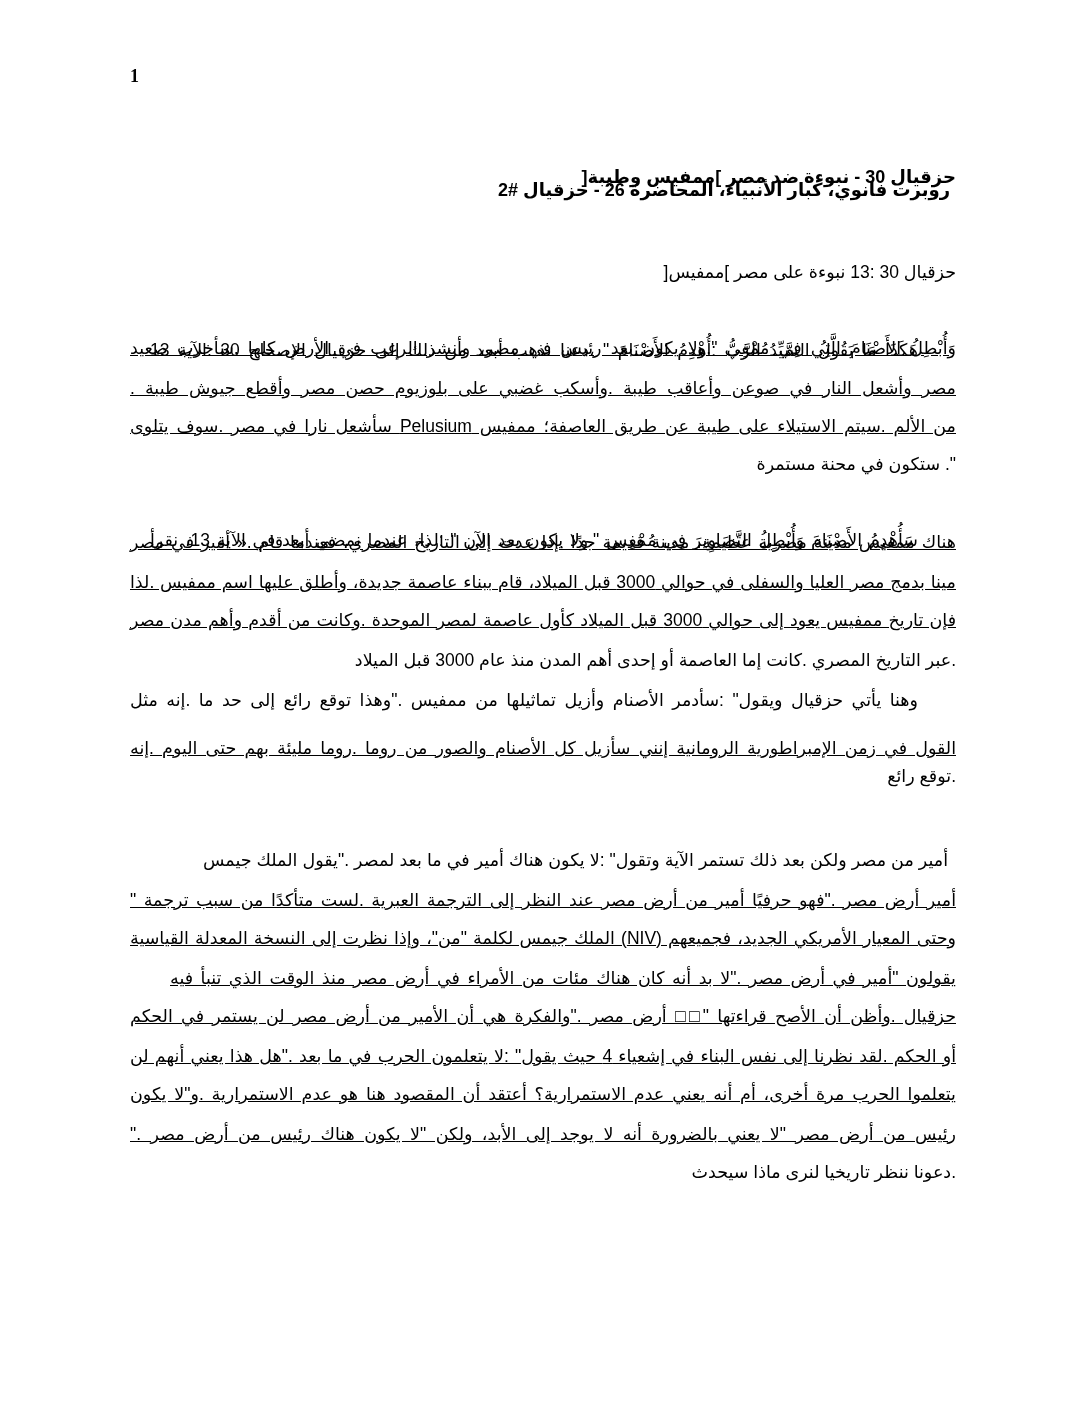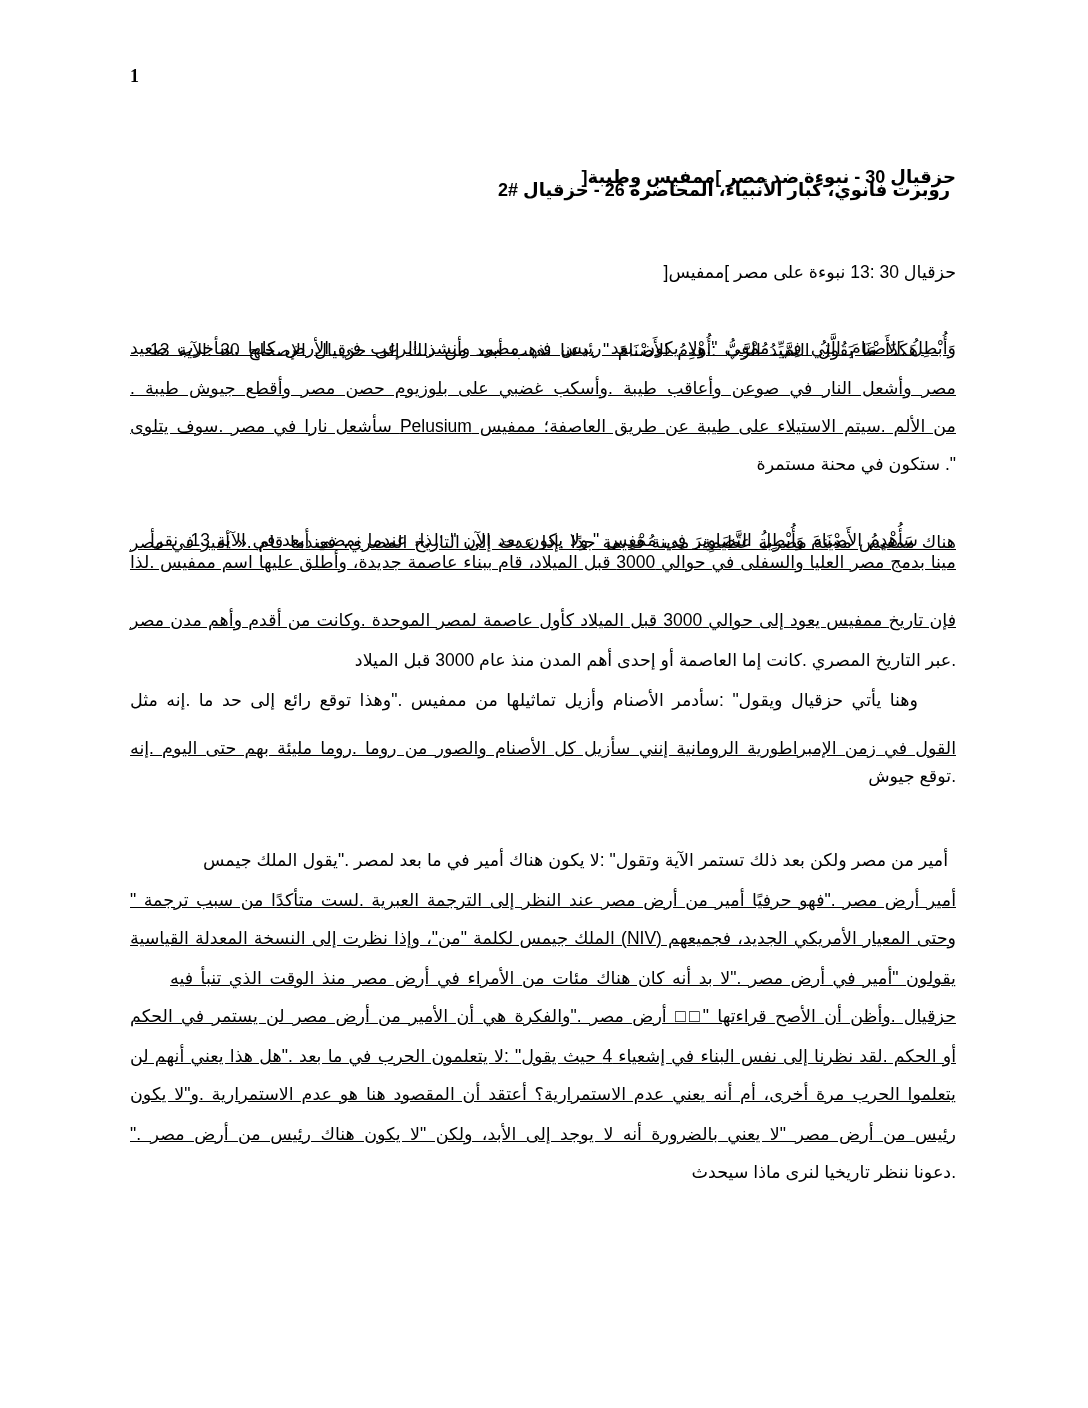--- a/index.html
+++ b/index.html
@@ -27,27 +27,27 @@
 
   <div class="line lastline" style="top:262px">حزقيال 30 :13 نبوءة على مصر ]ممفيس[</div>
   <div class="line ind" style="top:300px; left:150px; text-align:justify; text-align-last:justify;margin-top:40px;">هَكَذَا مَا يَقُولُ السَّيِّدُ الرَّبُّ :أُهْدِمُ الأَصْنَامَ " ،دعنا نذهب أبعد من ذلك إلى حزقيال الإصحاح 30 .الآية 13</div>
   <div class="line full" style="top:338px">وَأُبْطِلُ الأَصْنَامَ الَّتِي فِي مُمْفِي ".ولا يكون بعد رئيس في مصر، وأنشر الرعب في الأرض كلها .سأخرب صعيد</div>
   <div class="line full" style="top:378px">مصر وأشعل النار في صوعن وأعاقب طيبة .وأسكب غضبي على بلوزيوم حصن مصر وأقطع جيوش طيبة .</div>
   <div class="line full" style="top:416px">من الألم .سيتم الاستيلاء على طيبة عن طريق العاصفة؛ ممفيس  Pelusium سأشعل نارا في مصر .سوف يتلوى</div>
   <div class="line lastline" style="top:454px">". ستكون في محنة مستمرة</div>
 
   <div class="line ind" style="top:494px; left:150px; text-align:justify; text-align-last:justify;margin-top:36px;">سَأُهْدِمُ الأَصْنَامَ وَأُبْطِلُ التَّصَاوِيرَ فِي مُمْفِس ".ولا يكون بعد الآن  " :لذا، عندما نمضي أبعد في الآية 13، نقرأ</div>
   <div class="line full" style="top:532px">هناك ممفيس مدينة مصرية عظيمة، مدينة قديمة جدًا .إذا عدت إلى التاريخ المصري، فعندما قام .« أمير في مصر</div>
-  <div class="line full" style="top:552px">مينا بدمج مصر العليا والسفلى في حوالي 3000 قبل الميلاد، قام ببناء عاصمة جديدة، وأطلق عليها اسم ممفيس .لذا</div>
+  <div class="line full" style="top:572px">مينا بدمج مصر العليا والسفلى في حوالي 3000 قبل الميلاد، قام ببناء عاصمة جديدة، وأطلق عليها اسم ممفيس .لذا</div>
   <div class="line full" style="top:610px">فإن تاريخ ممفيس يعود إلى حوالي 3000 قبل الميلاد كأول عاصمة لمصر الموحدة .وكانت من أقدم وأهم مدن مصر</div>
   <div class="line lastline" style="top:650px">.عبر التاريخ المصري .كانت إما العاصمة أو إحدى أهم المدن منذ عام 3000 قبل الميلاد</div>
 
   <div class="line ind" style="top:690px; left:130px; text-align:justify; text-align-last:justify;">وهنا يأتي حزقيال ويقول" :سأدمر الأصنام وأزيل تماثيلها من ممفيس ."وهذا توقع رائع إلى حد ما .إنه مثل</div>
   <div class="line full" style="top:738px">القول في زمن الإمبراطورية الرومانية إنني سأزيل كل الأصنام والصور من روما .روما مليئة بهم حتى اليوم .إنه</div>
-  <div class="line lastline" style="top:766px">.توقع جيوش</div>
+  <div class="line lastline" style="top:766px">.توقع رائع</div>
 
   <div class="line" style="top:850px; right:140px; left:160px; text-align:justify; text-align-last:justify;margin-left:43px;">أمير من مصر    ولكن بعد ذلك تستمر الآية وتقول" :لا يكون هناك أمير في ما بعد لمصر ."يقول الملك جيمس</div>
   <div class="line full" style="top:890px">أمير أرض مصر ."فهو حرفيًا أمير من أرض مصر عند النظر إلى الترجمة العبرية .لست متأكدًا من سبب ترجمة "</div>
   <div class="line full" style="top:928px">وحتى المعيار الأمريكي الجديد، فجميعهم  (NIV) الملك جيمس لكلمة "من"، وإذا نظرت إلى النسخة المعدلة القياسية</div>
   <div class="line full" style="top:968px; left:170px;">يقولون "أمير في أرض مصر ."لا بد أنه كان هناك مئات من الأمراء في أرض مصر منذ الوقت الذي تنبأ فيه</div>
   <div class="line full" style="top:1006px">حزقيال .وأظن أن الأصح قراءتها  "□□ أرض مصر ."والفكرة هي أن الأمير من أرض مصر لن يستمر في الحكم</div>
   <div class="line full" style="top:1046px">أو الحكم .لقد نظرنا إلى نفس البناء في إشعياء 4 حيث يقول" :لا يتعلمون الحرب في ما بعد ."هل هذا يعني أنهم لن</div>
   <div class="line full" style="top:1084px">يتعلموا الحرب مرة أخرى، أم أنه يعني عدم الاستمرارية؟ أعتقد أن المقصود هنا هو عدم الاستمرارية .و"لا يكون</div>
   <div class="line full" style="top:1124px">رئيس من أرض مصر "لا يعني بالضرورة أنه لا يوجد إلى الأبد، ولكن "لا يكون هناك رئيس من أرض مصر ."</div>
   <div class="line lastline" style="top:1162px">.دعونا ننظر تاريخيا لنرى ماذا سيحدث</div>

